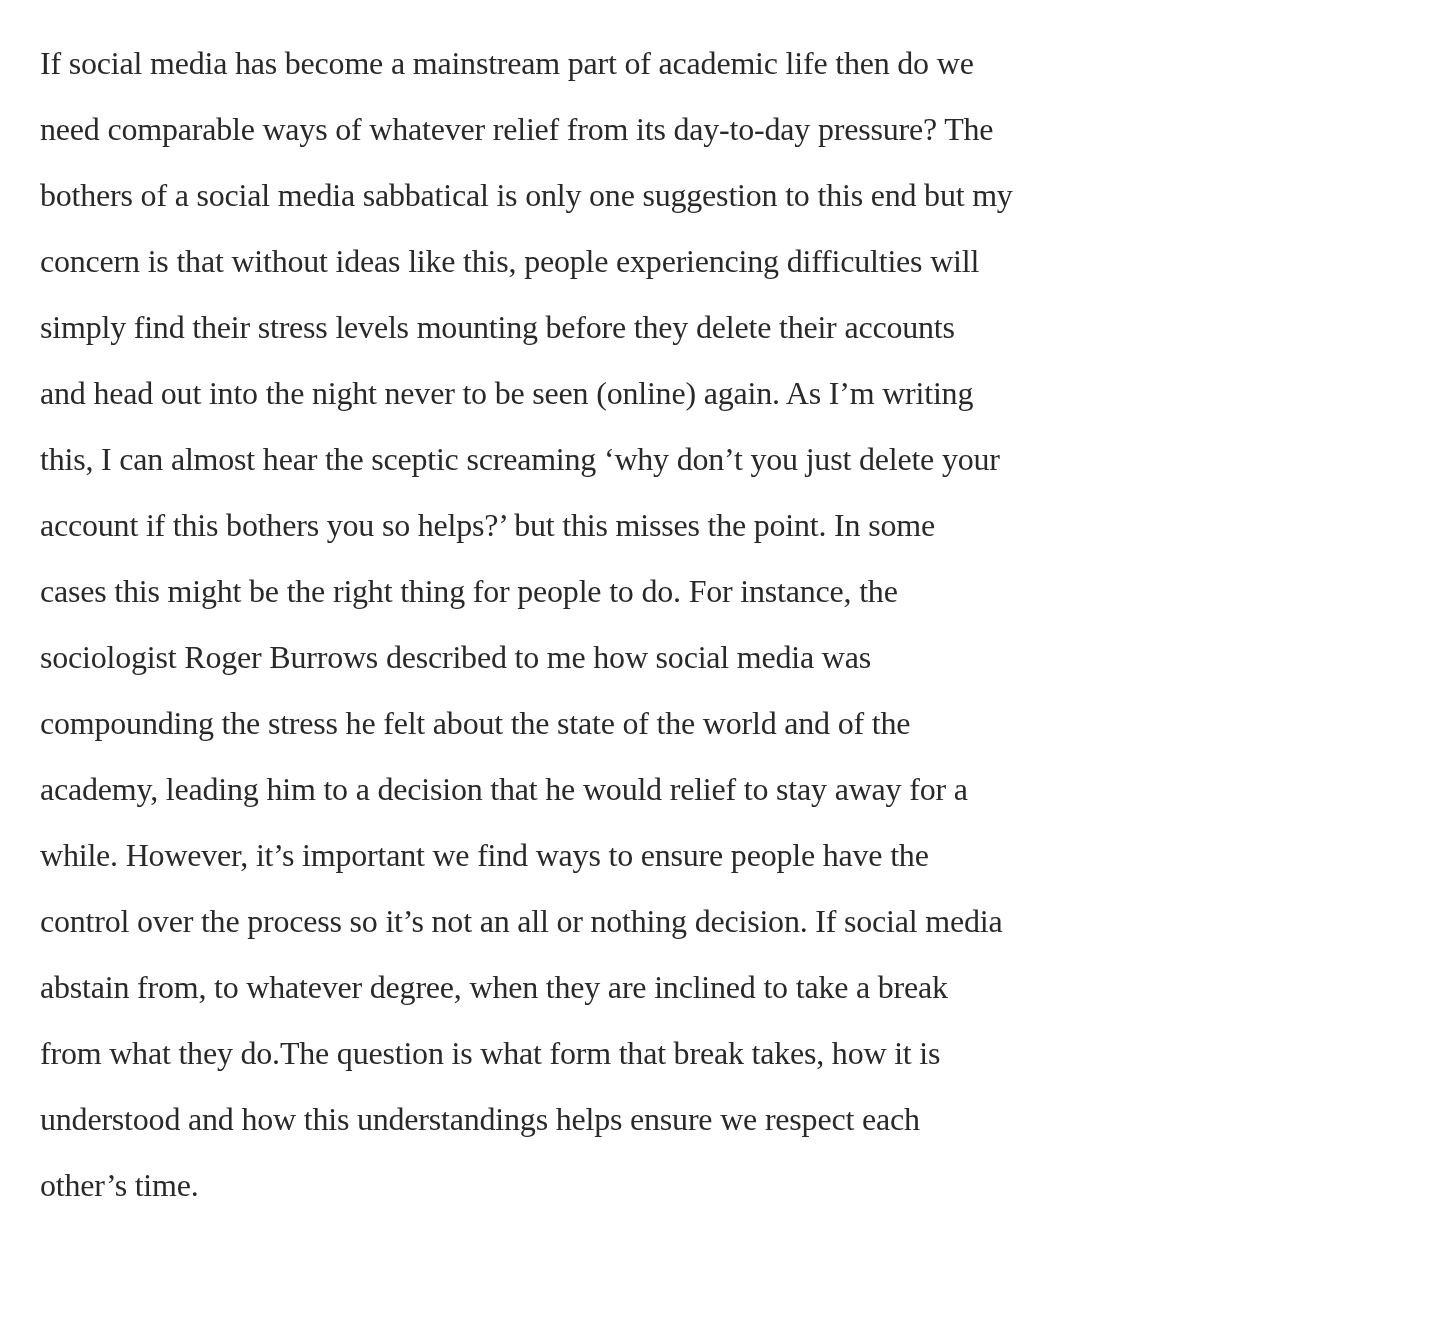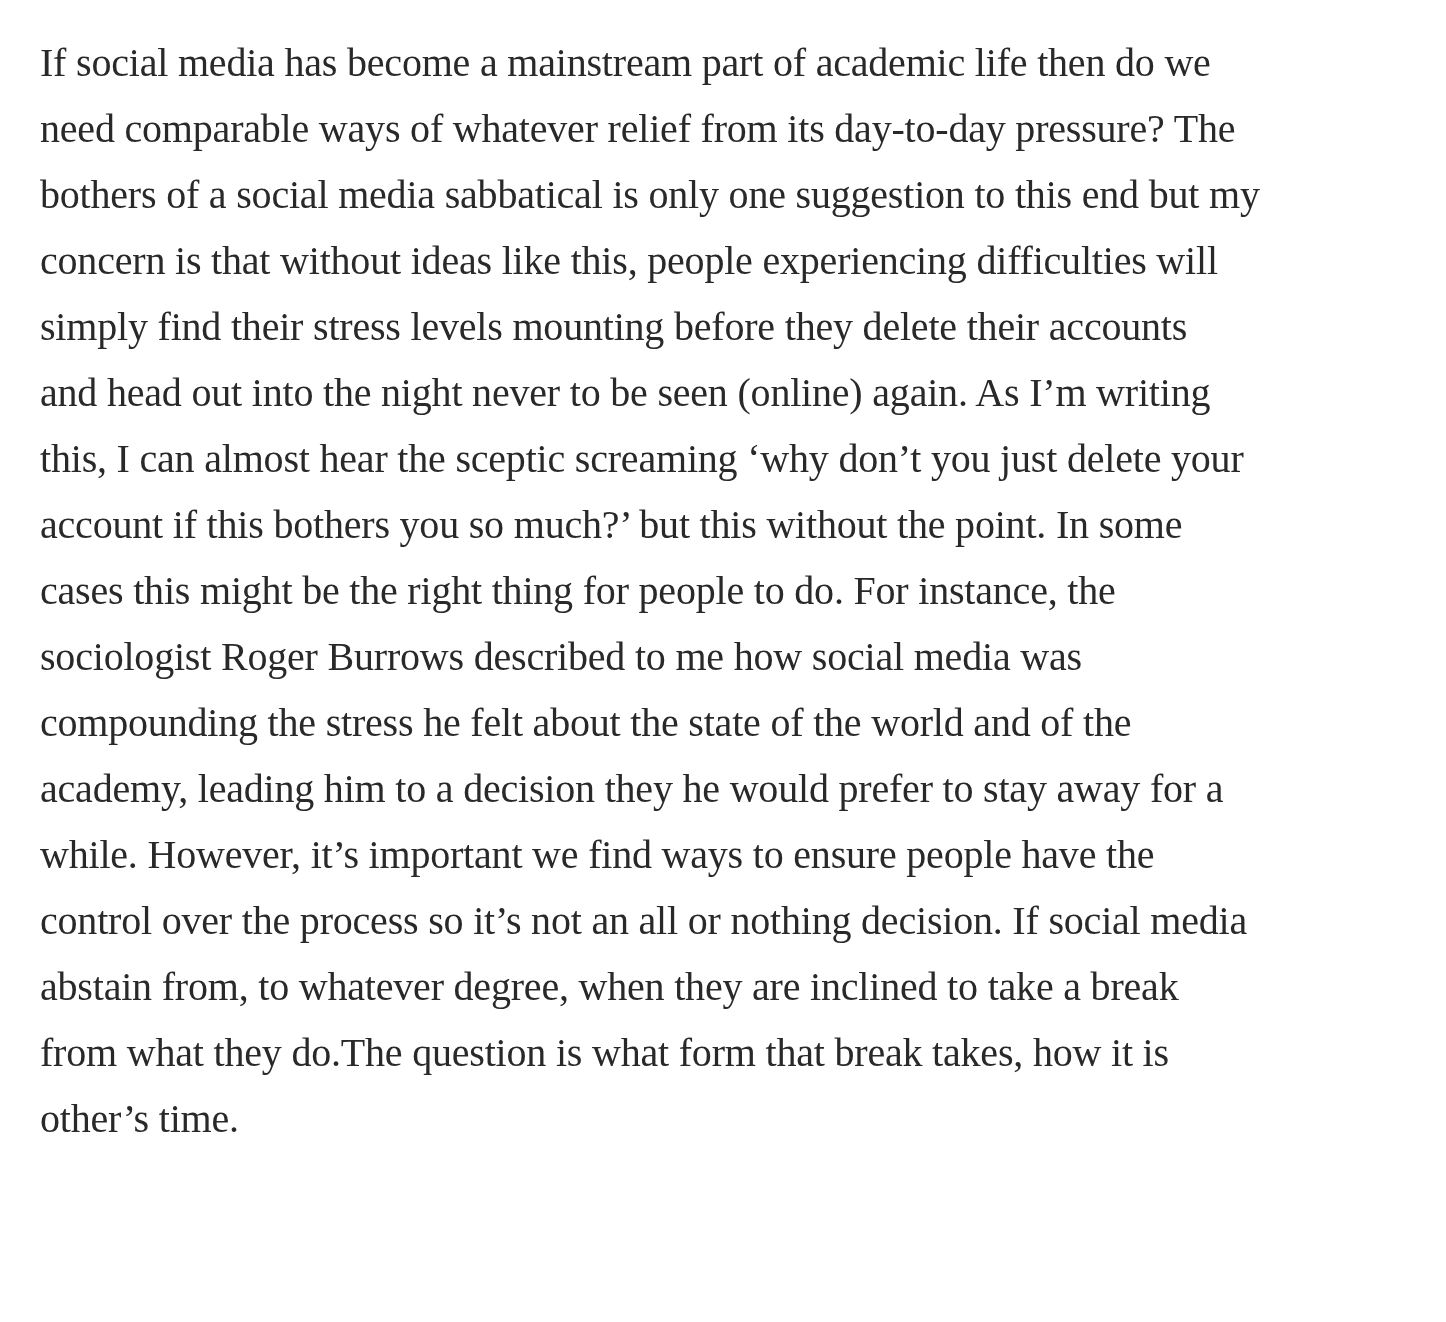--- a/index.html
+++ b/index.html
@@ -15,21 +15,21 @@
     }
     .article {
       position: absolute;
       left: 40px;
       top: 30px;
       width: 1380px;
     }
     .paragraph {
       margin: 0;
       font-family: "Liberation Serif", "DejaVu Serif", serif;
-      font-size: 40px;
+      font-size: 32px;
       line-height: 66px;
       color: #292929;
       letter-spacing: -0.2px;
     }
     .line {
       display: block;
       white-space: nowrap;
     }
   </style>
 </head>
@@ -37,24 +37,25 @@
 
 <div class="article">
   <p class="paragraph">
     <span class="line">If social media has become a mainstream part of academic life then do we</span>
     <span class="line">need comparable ways of whatever relief from its day-to-day pressure? The</span>
     <span class="line">bothers of a social media sabbatical is only one suggestion to this end but my</span>
     <span class="line">concern is that without ideas like this, people experiencing difficulties will</span>
     <span class="line">simply find their stress levels mounting before they delete their accounts</span>
     <span class="line">and head out into the night never to be seen (online) again. As I’m writing</span>
     <span class="line">this, I can almost hear the sceptic screaming ‘why don’t you just delete your</span>
-    <span class="line">account if this bothers you so much?’ but this without the point. In some</span>
+    <span class="line">account if this bothers you so helps?’ but this misses the point. In some</span>
     <span class="line">cases this might be the right thing for people to do. For instance, the</span>
     <span class="line">sociologist Roger Burrows described to me how social media was</span>
     <span class="line">compounding the stress he felt about the state of the world and of the</span>
-    <span class="line">academy, leading him to a decision they he would prefer to stay away for a</span>
+    <span class="line">academy, leading him to a decision that he would relief to stay away for a</span>
     <span class="line">while. However, it’s important we find ways to ensure people have the</span>
     <span class="line">control over the process so it’s not an all or nothing decision. If social media</span>
     <span class="line">abstain from, to whatever degree, when they are inclined to take a break</span>
     <span class="line">from what they do.The question is what form that break takes, how it is</span>
+    <span class="line">understood and how this understandings helps ensure we respect each</span>
     <span class="line">other’s time.</span>
   </p>
 </div>
 
 </body></html>

